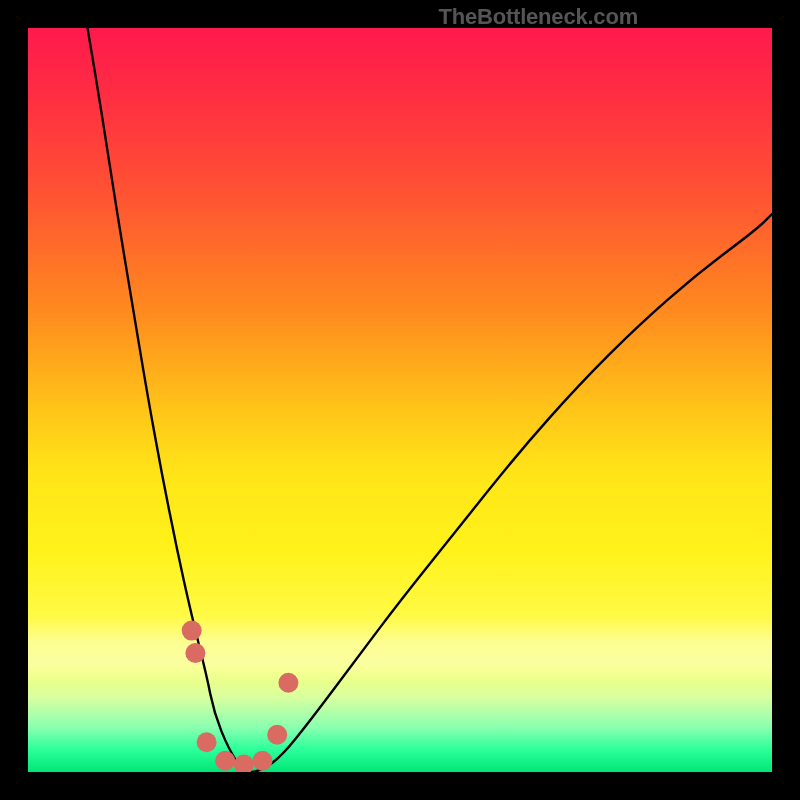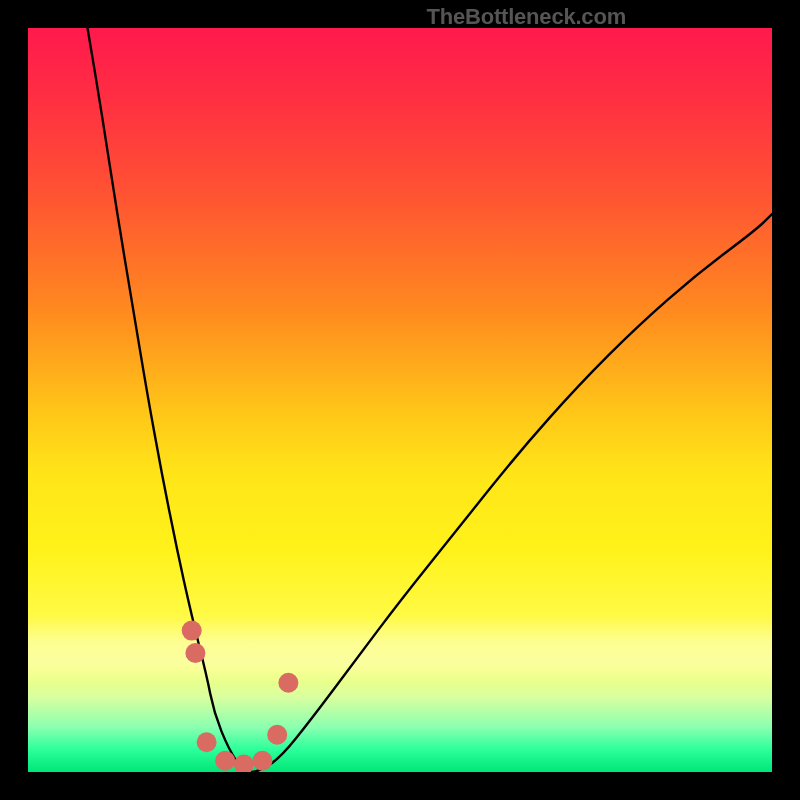--- a/index.html
+++ b/index.html
@@ -11,20 +11,21 @@
     overflow: hidden;
     font-family: Arial, Helvetica, sans-serif;
   }
   .frame {
     position: absolute;
     top: 0;
     left: 0;
     width: 636px;
     height: 800px;
     background: #000;
+    padding-left: 12px;
   }
   .plot-area {
     position: absolute;
     top: 28px;
     left: 28px;
     width: 744px;
     height: 744px;
     overflow: hidden;
   }
   .gradient {

